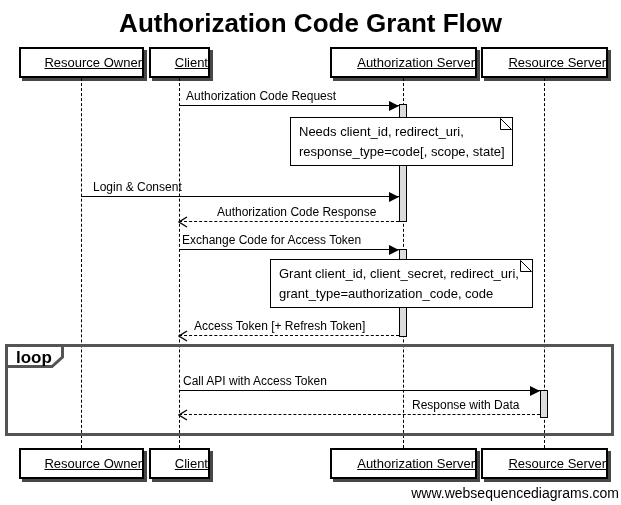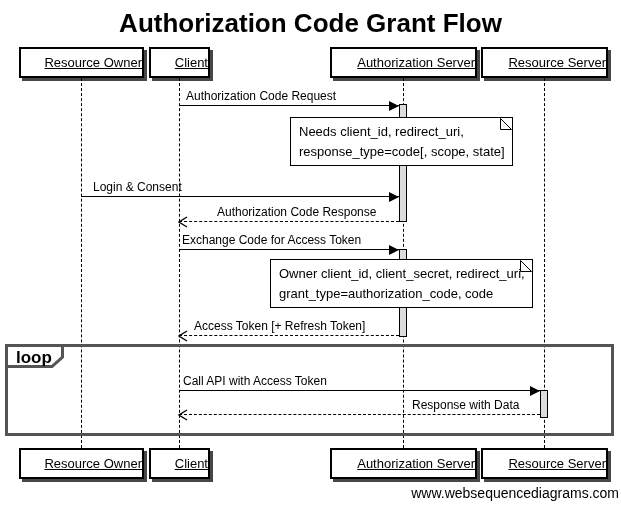--- a/index.html
+++ b/index.html
@@ -91,21 +91,21 @@
 
   <div class="msg-label" style="left:182px;top:233px;">Exchange Code for Access Token</div>
   <div class="arrow solid" style="left:179px;top:249px;width:220px;">
     <span class="head-right"></span>
   </div>
 
   <div class="note" style="left:270px;top:259px;width:263px;height:49px;">
     <svg class="fold" width="12" height="12" viewBox="0 0 12 12">
       <path d="M0.5 0.5 L11.5 11.5 L0.5 11.5 Z" fill="#ffffff" stroke="#000000" stroke-width="1"></path>
     </svg>
-    <div>Owner client_id, client_secret, redirect_uri,</div>
+    <div>Grant client_id, client_secret, redirect_uri,</div>
     <div>grant_type=authorization_code, code</div>
   </div>
 
   <div class="msg-label" style="left:194px;top:319px;">Access Token [+ Refresh Token]</div>
   <div class="arrow dashed" style="left:179px;top:335px;width:220px;">
     <svg class="head-open-left" width="10" height="12" viewBox="0 0 10 12">
       <path d="M9 1 L1 6 L9 11" fill="none" stroke="#000000" stroke-width="1.3"></path>
     </svg>
   </div>
 

